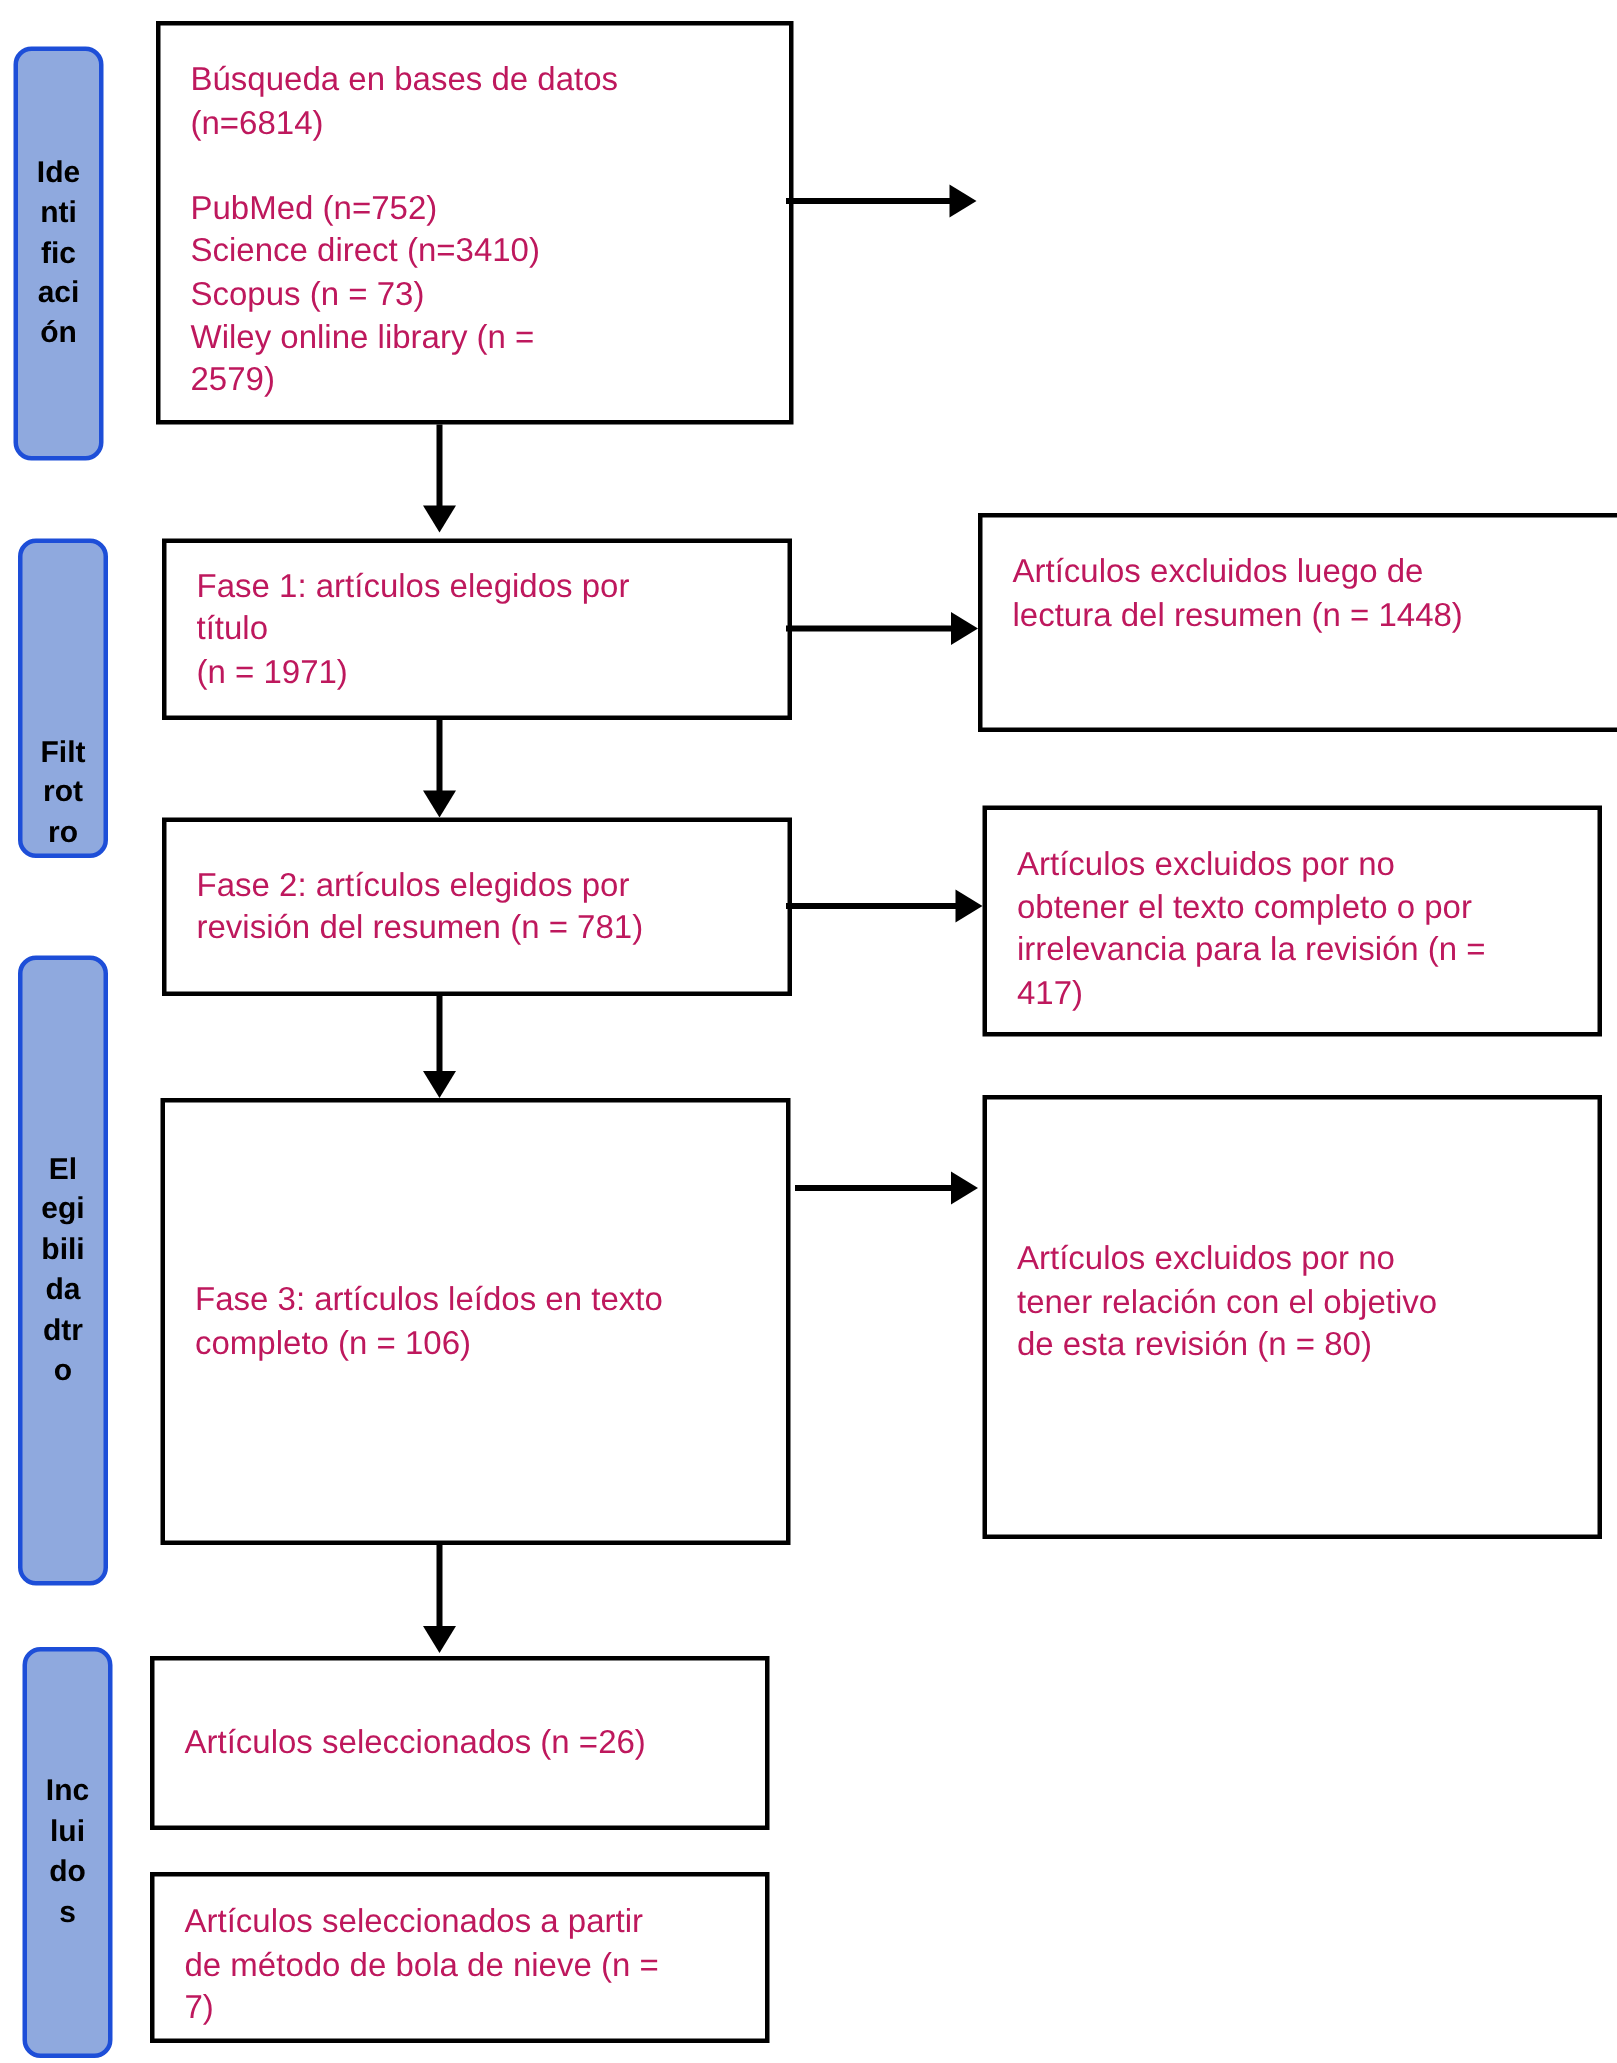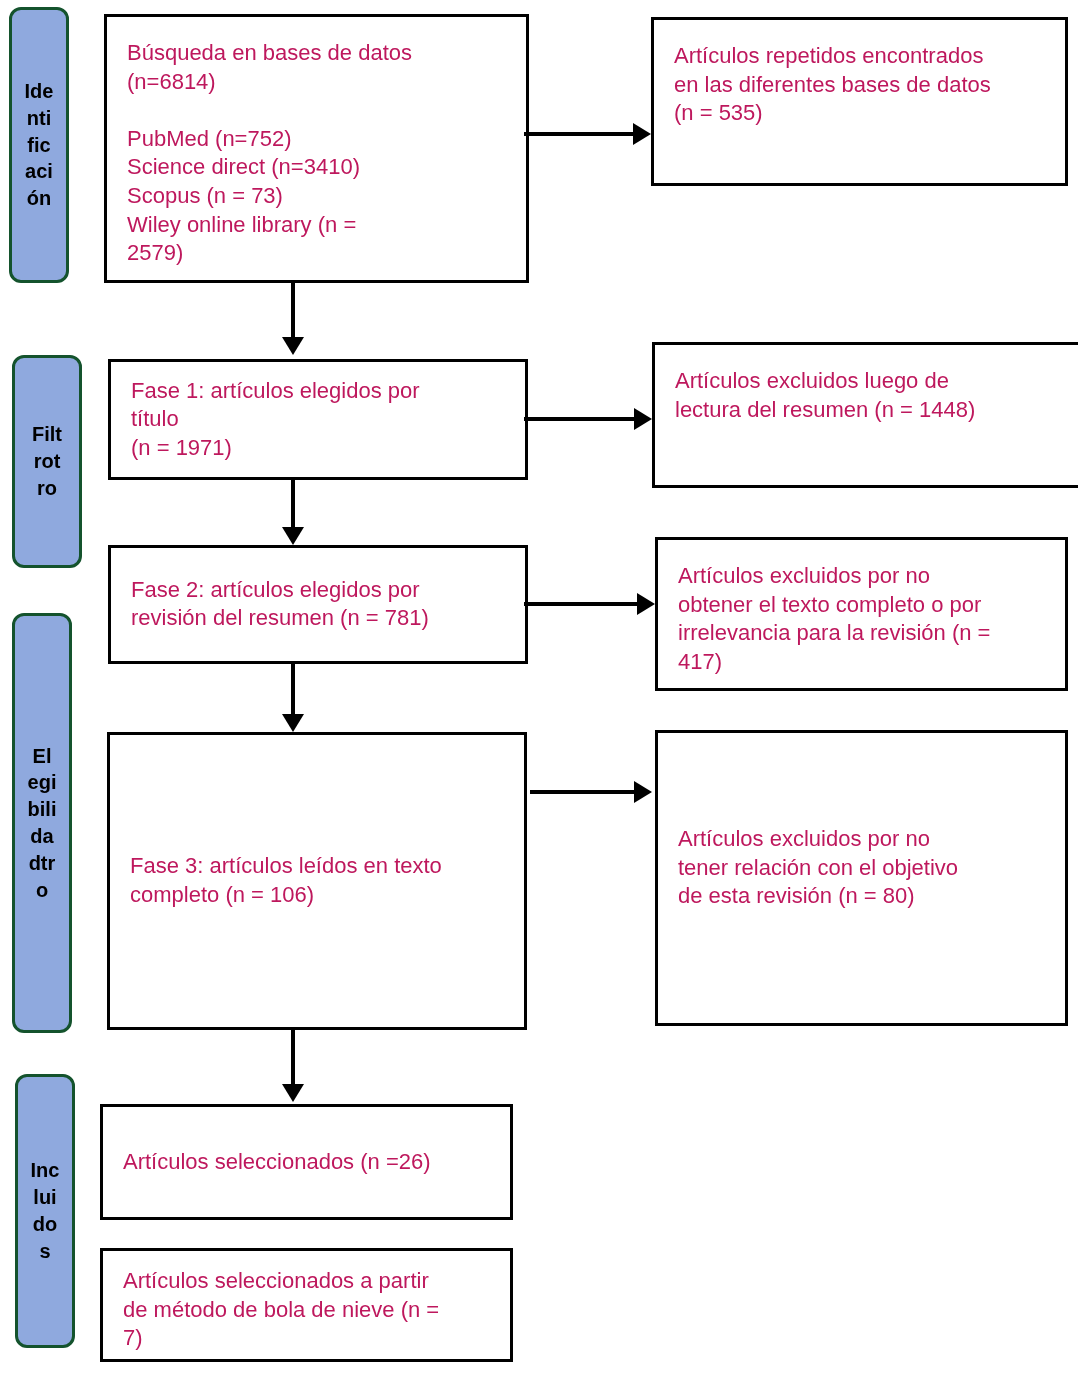--- a/index.html
+++ b/index.html
@@ -20,26 +20,27 @@
     position: absolute;
     left: 0; top: 0;
     width: 1078px;
     height: 1375px;
   }
 
   
   .stage {
     position: absolute;
     background: #8fa9de;
-    border: 3px solid #14532d;
+    border: 3px solid #1d4ed8;
     border-radius: 12px;
     box-sizing: border-box;
     display: flex;
     align-items: center;
     justify-content: center;
+    margin-top: 24px;
   }
   .stage-label {
     font-weight: bold;
     font-size: 20px;
     line-height: 1.34;
     text-align: center;
     width: 30px;
     word-break: break-all;
     letter-spacing: 0px;
     color: #000000;
@@ -94,21 +95,21 @@
 </style>
 </head>
 <body>
 
 <div id="canvas">
 
   <div class="stage" style="left:9px; top:7px; width:60px; height:276px;">
     <span class="stage-label">Identificación</span>
   </div>
 
-  <div class="stage" style="left:12px; top:355px; width:70px; height:213px;">
+  <div class="stage" style="left:12px; top:335px; width:60px; height:213px;align-items:flex-end;">
     <span class="stage-label">Filtrotro</span>
   </div>
 
   <div class="stage" style="left:12px; top:613px; width:60px; height:420px;">
     <span class="stage-label">Elegibilidadtro</span>
   </div>
 
   <div class="stage" style="left:15px; top:1074px; width:60px; height:274px;">
     <span class="stage-label">Incluidos</span>
   </div>
@@ -117,25 +118,20 @@
     <div class="box-text t-top">Búsqueda en bases de datos
 (n=6814)
 
 PubMed (n=752)
 Science direct (n=3410)
 Scopus (n = 73)
 Wiley online library (n =
 2579)</div>
   </div>
 
-  <div class="box" style="left:651px; top:17px; width:417px; height:169px;">
-    <div class="box-text t-top">Artículos repetidos encontrados
-en las diferentes bases de datos
-(n = 535)</div>
-  </div>
 
   <div class="hline" style="left:524px; top:132px; width:112px;"></div>
   <div class="arrow-right" style="left:633px; top:123px;"></div>
 
   <div class="vline" style="left:291px; top:283px; width:4px; height:58px;"></div>
   <div class="arrow-down" style="left:282px; top:337px;"></div>
 
   <div class="box" style="left:108px; top:359px; width:420px; height:121px;padding-left:33px;">
     <div class="box-text t-mid">Fase 1: artículos elegidos por
 título

